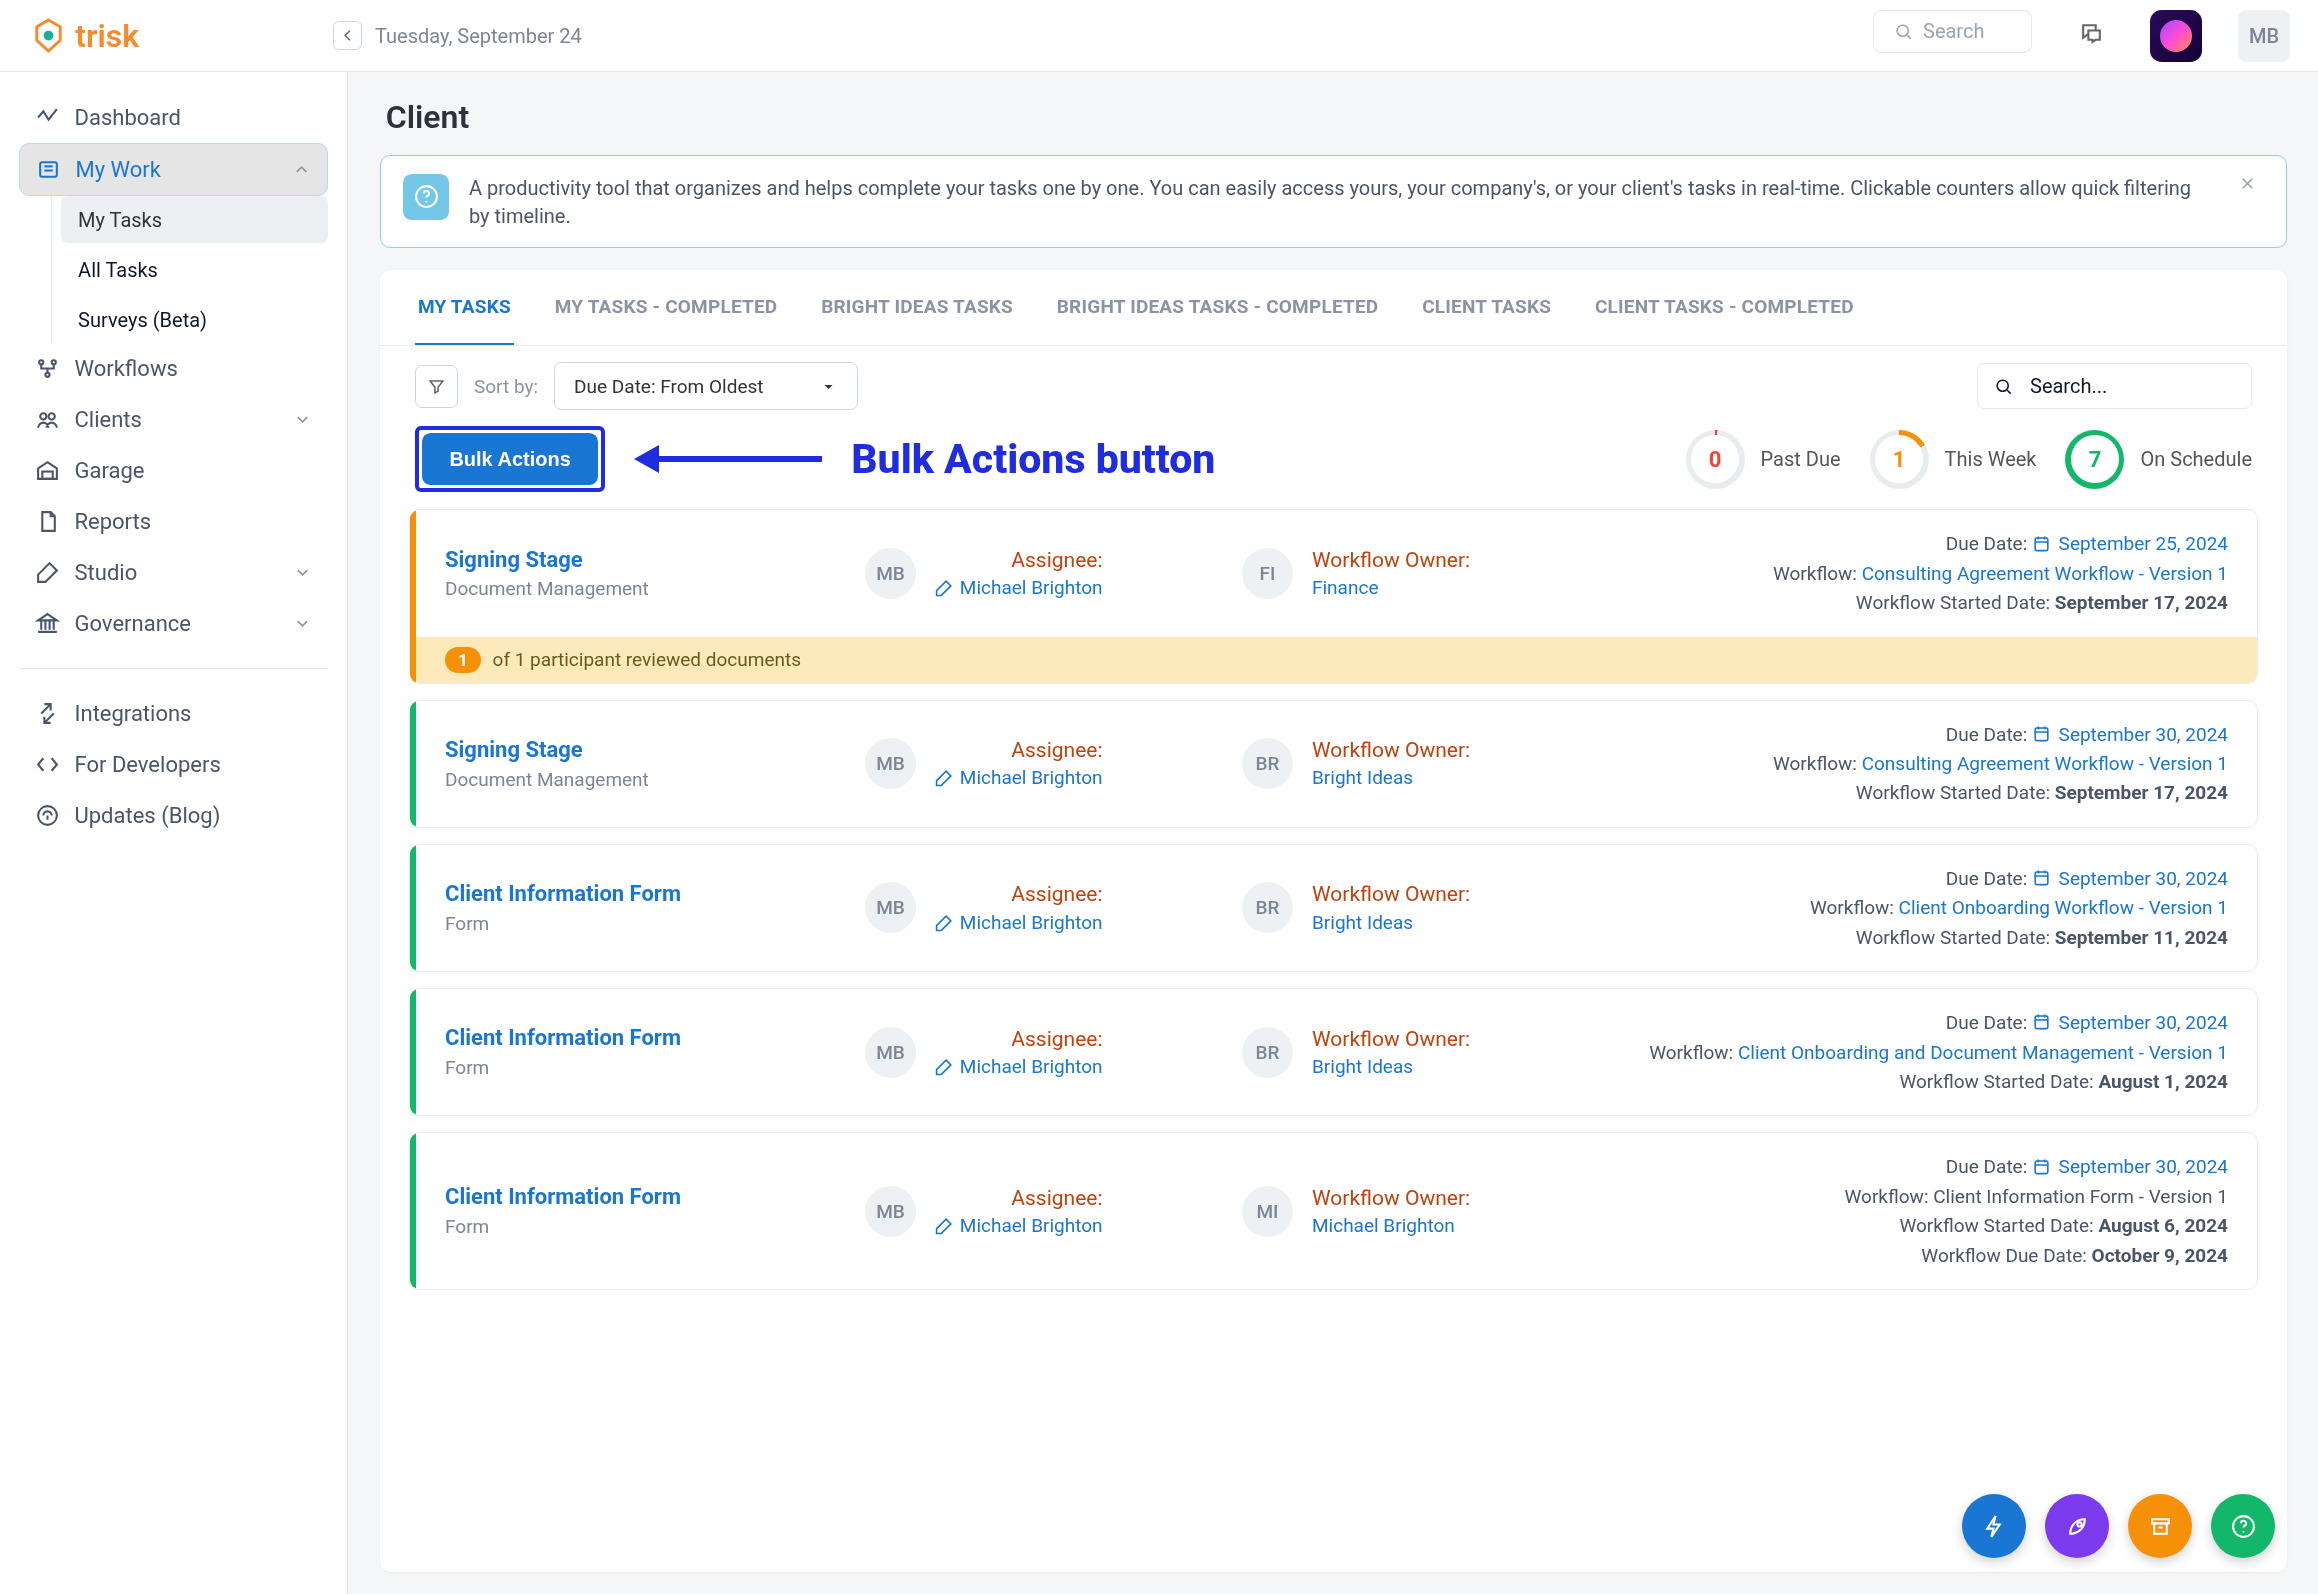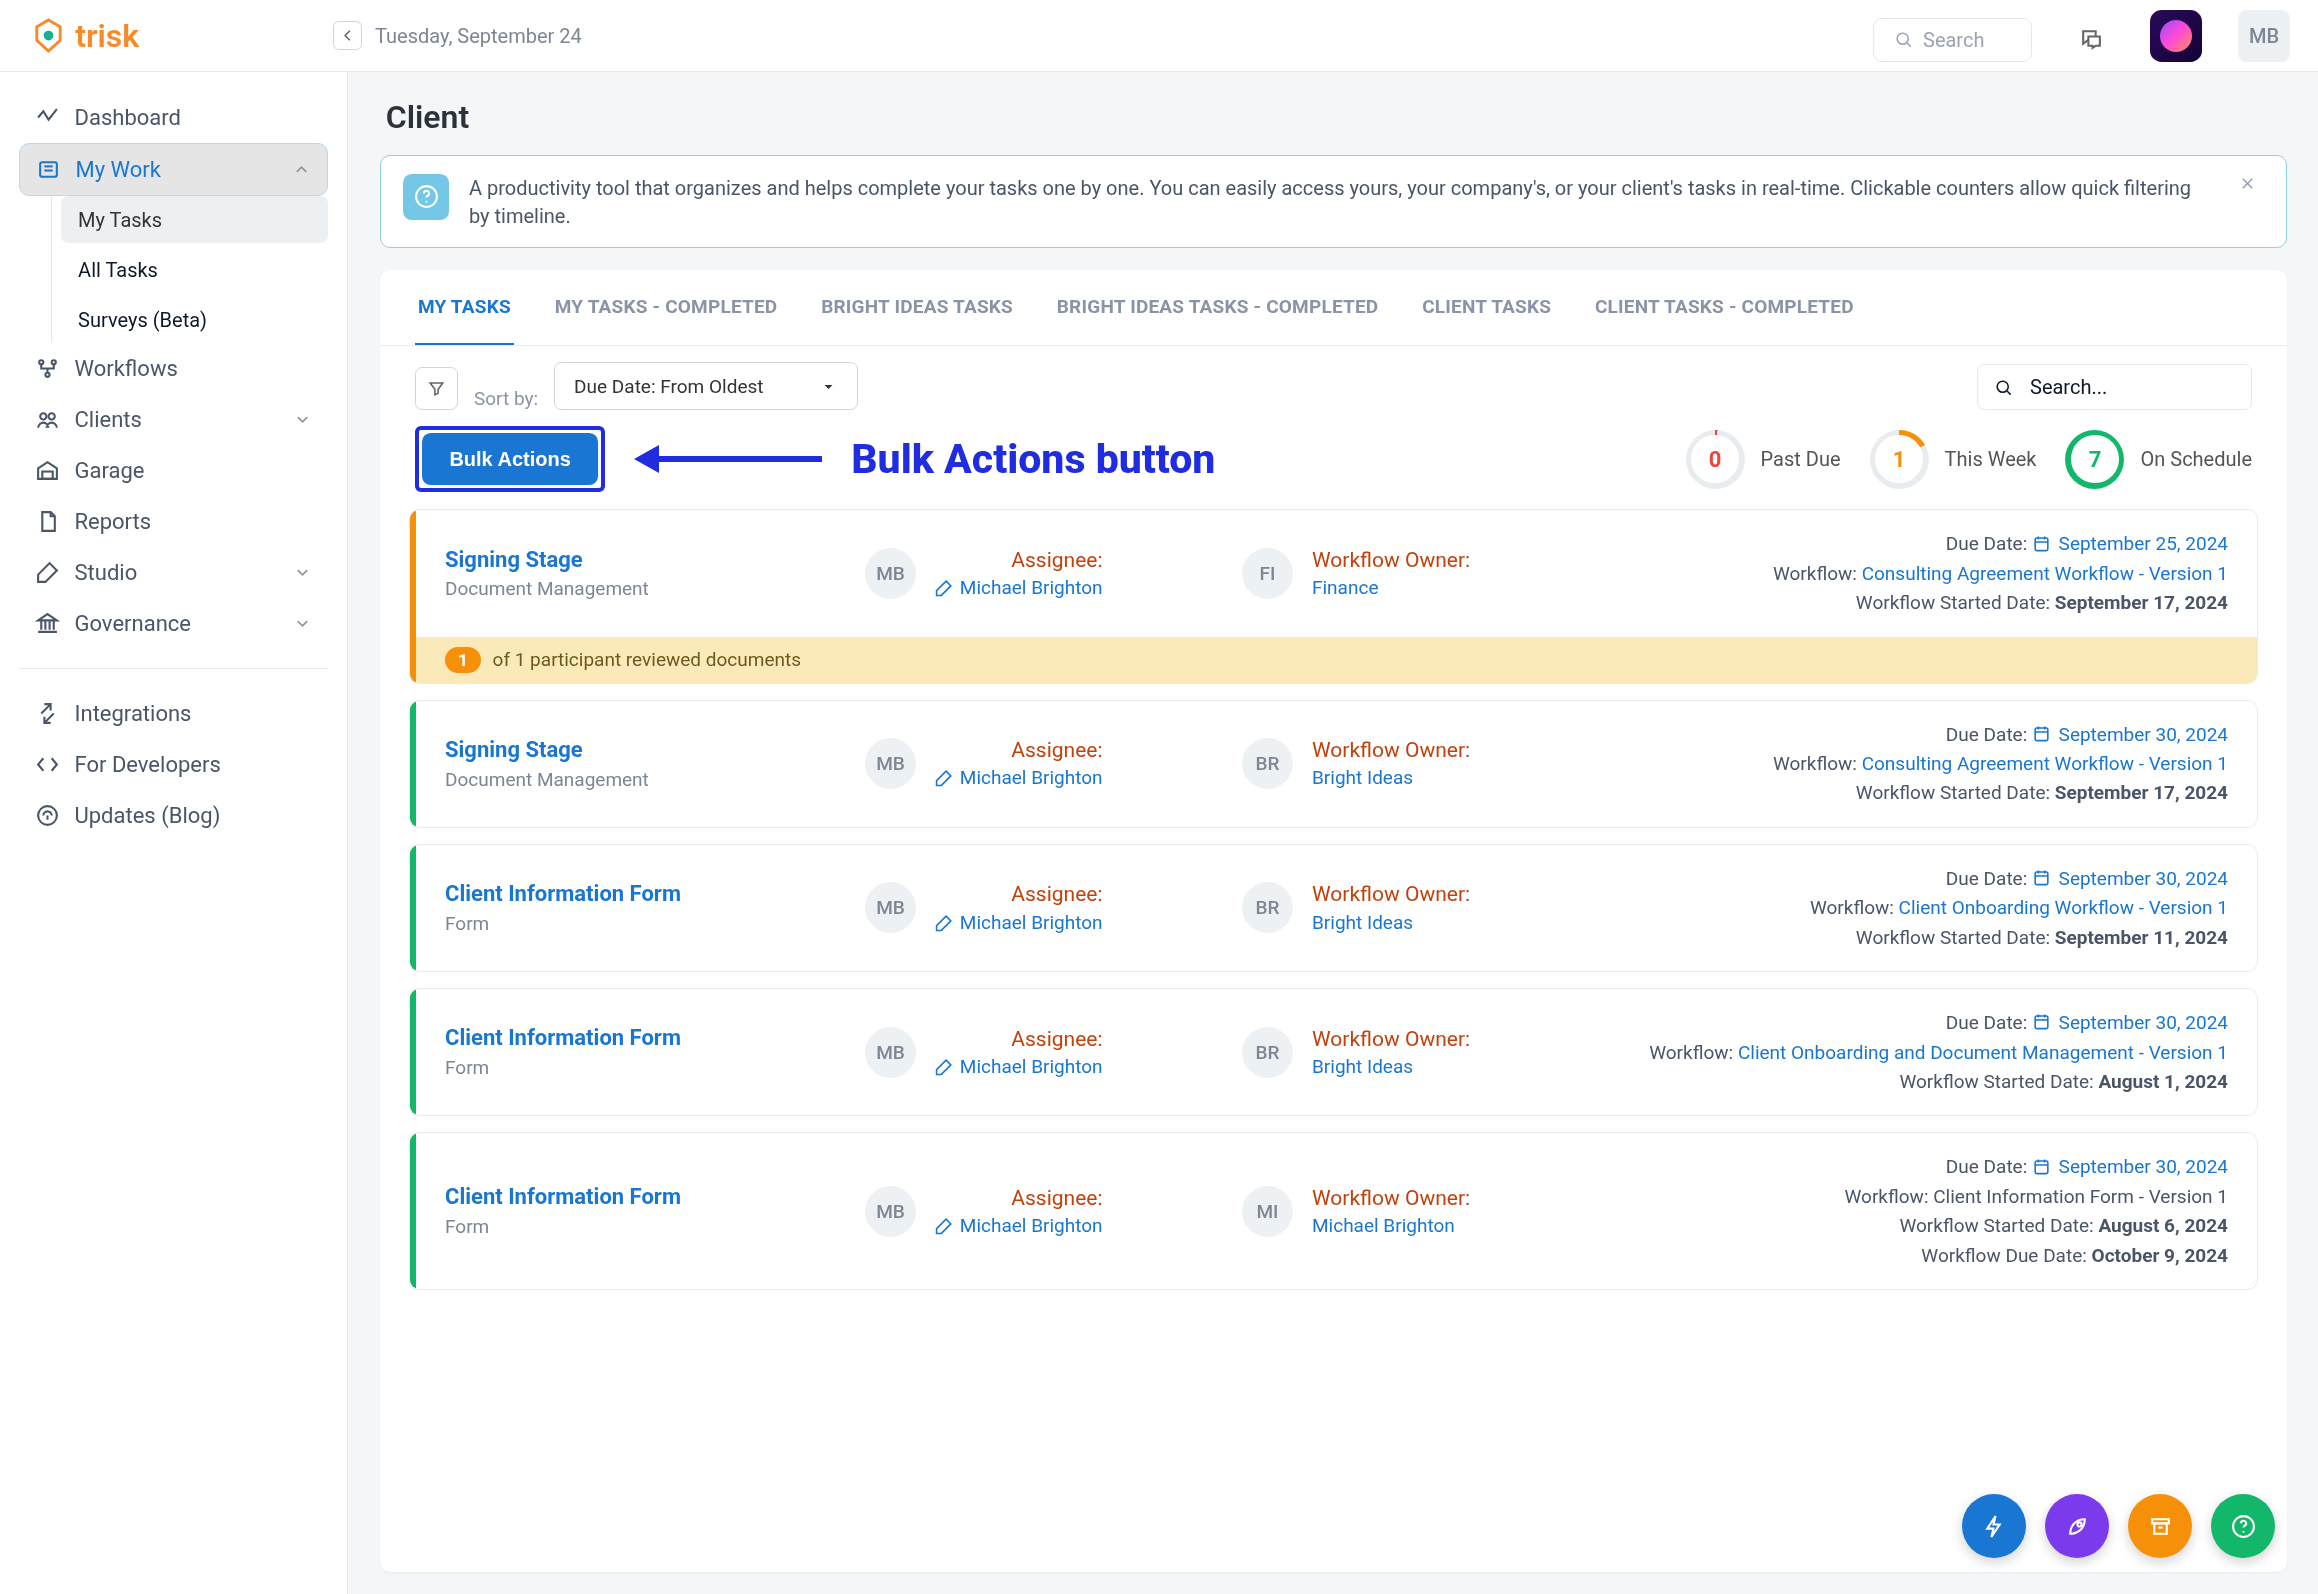--- a/index.html
+++ b/index.html
@@ -3,21 +3,21 @@
 <meta charset="utf-8">
 <style>
   * { box-sizing: border-box; margin: 0; padding: 0; }
   body { font-family: -apple-system, BlinkMacSystemFont, "Segoe UI", Roboto, sans-serif; font-size: 10px; color: #333; background: #f4f6f8; width: 2319px; height: 1594px; overflow: hidden; transform-origin: top left; }
   .app { display: flex; flex-direction: column; width: 100%; height: 100%; }
   .topbar { background: #fff; height: 72px; display:flex; align-items:center; padding:0 29px; border-bottom:0.7px solid #e5e7eb; }
   .logo { display:flex; align-items:center; gap:7.2px; font-size:32px; font-weight:600; color:#f78b2a; width:304px; }
   .logo svg { width:39px; height:39px; }
   .date-nav { display:flex; align-items:center; gap:13px; color:#7c8694; font-size:20px; }
   .chev-btn { width:29px; height:29px; border:0.7px solid #d0d5dd; border-radius:5.8px; display:flex; align-items:center; justify-content:center; background:#fff; cursor:pointer; color:#666; }
-  .topbar-right { margin-left:auto; display:flex; align-items:flex-end; gap:36px; }
+  .topbar-right { margin-left:auto; display:flex; align-items:flex-start; gap:36px; }
   .search-pill { display:flex; align-items:center; gap:10px; color:#9aa4b2; font-size:20px; padding:8.7px 20px; border:0.7px solid #e5e7eb; border-radius:8.7px; min-width:159px; background:#fff; }
   .icon-btn { width:46px; height:46px; border-radius:8.7px; display:flex; align-items:center; justify-content:center; cursor:pointer; }
   .assist-btn { background:linear-gradient(135deg,#2a0a5a,#140236); border-radius:11.6px; width:52px; height:52px; display:flex; align-items:center; justify-content:center; }
   .assist-btn-inner { width:32px; height:32px; border-radius:50%; background:linear-gradient(135deg,#9a4bff,#ff4bd7,#ff914b); }
   .avatar-top { width:52px; height:52px; border-radius:8.7px; background:#eef1f4; display:flex; align-items:center; justify-content:center; color:#7c8694; font-size:20px; font-weight:500; }
 
   .body { flex:1; display:flex; }
   .sidebar { width:348px; background:#fff; border-right:0.7px solid #e5e7eb; padding:20px 19px; display:flex; flex-direction:column; gap:3px; overflow:hidden; }
   .nav-item { display:flex; align-items:center; gap:14.5px; padding:13px 16px; border-radius:10px; color:#4a5568; font-size:22px; cursor:pointer; }
   .nav-item.active { background:#e5e5e5; color:#1976d2; border:0.7px solid #b8d9f2; }
@@ -32,21 +32,21 @@
   .help-banner { background:#fff; border:1.4px solid #8ad1e6; border-radius:10px; padding:17.4px 22px; display:flex; align-items:flex-start; gap:20px; margin-bottom:22px; }
   .help-icon { width:46px; height:46px; background:#74c7e6; border-radius:8.7px; display:flex; align-items:center; justify-content:center; color:#fff; flex-shrink:0; }
   .help-text { color:#4a5568; font-size:20px; line-height:1.4; flex:1; }
   .help-close { color:#98a2b3; font-size:26px; cursor:pointer; padding:0 7.2px; }
 
   .panel { background:#fff; border-radius:10px; box-shadow:0 0.7px 2.2px rgba(0,0,0,0.05); flex:1; display:flex; flex-direction:column; overflow:hidden; }
   .tabs { display:flex; gap:38px; padding:0 35px; border-bottom:0.7px solid #e8ecef; }
   .tab { padding:25px 2.9px; font-size:19px; font-weight:700; color:#8a94a6; cursor:pointer; border-bottom:2.9px solid transparent; letter-spacing:0.2px; }
   .tab.active { color:#1976d2; border-bottom-color:#1976d2; }
 
-  .toolbar-row { display:flex; align-items:flex-end; padding:16px 35px; gap:16px; }
+  .toolbar-row { display:flex; align-items:center; padding:16px 35px; gap:16px; }
   .filter-btn { width:43px; height:43px; border:0.7px solid #d0d5dd; border-radius:7.2px; display:flex; align-items:center; justify-content:center; color:#666; cursor:pointer; }
   .sortlabel { color:#8a94a6; font-size:19px; }
   .sort-select { border:0.7px solid #d0d5dd; border-radius:7.2px; padding:11.6px 19px; font-size:19px; min-width:304px; display:flex; align-items:center; justify-content:space-between; cursor:pointer; }
   .search-task { margin-left:auto; border:0.7px solid #e4e7ec; border-radius:7.2px; padding:10px 16px; display:flex; align-items:center; gap:17px; min-width:275px; color:#0f172a; font-size:20px; background:#fff; }
 
   .actions-row { display:flex; align-items:center; padding:0 35px 17.4px; gap:29px; }
   .bulk-btn { background:#1976d2; color:#fff; font-size:20px; font-weight:700; padding:14.5px 27.5px; border-radius:8.7px; border:none; cursor:pointer; }
   .annotation-box { border:4.3px solid #1f2ce0; border-radius:5.8px; padding:2.9px; }
   .annotation-arrow { width:188px; height:22px; position:relative; display:flex; align-items:center; }
   .annotation-arrow-line { height:5.8px; background:#1f2ce0; flex:1; }

